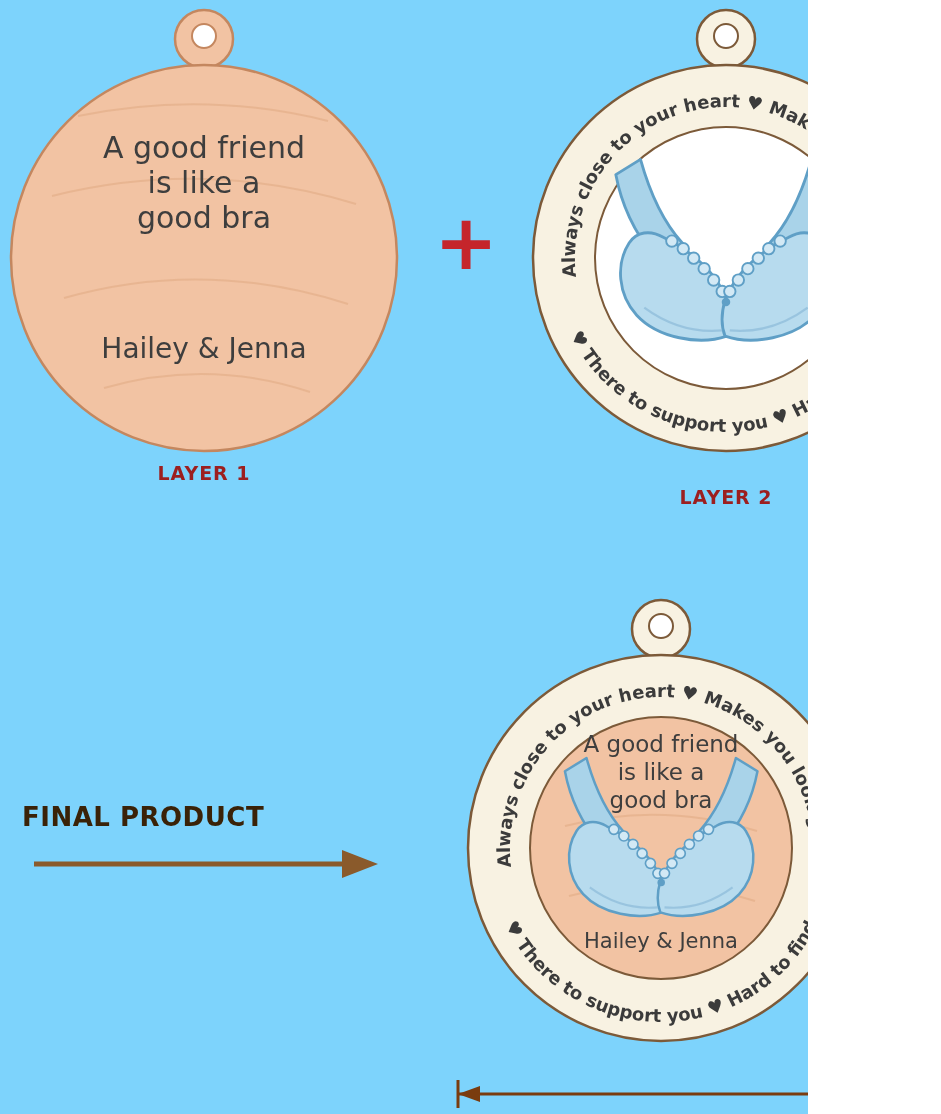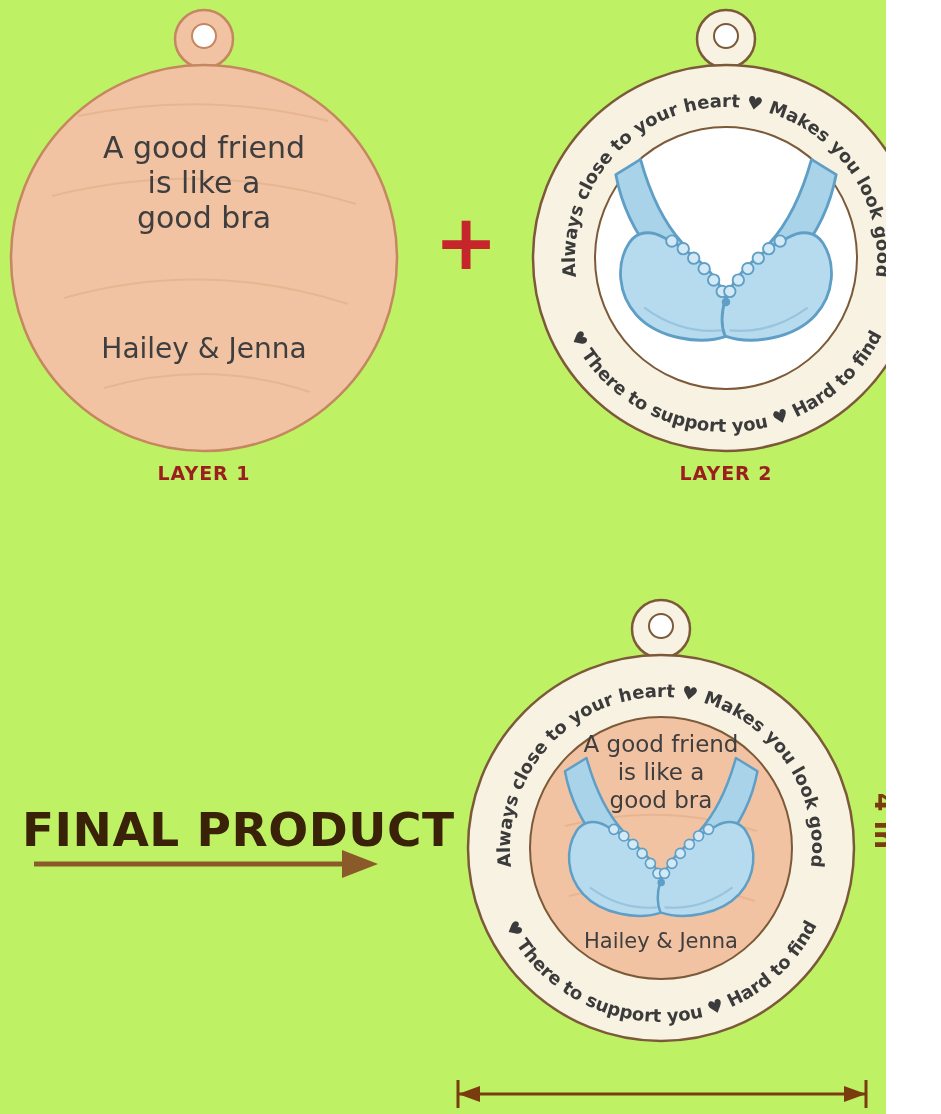--- a/index.html
+++ b/index.html
@@ -1,17 +1,17 @@
 <!DOCTYPE html>
 <html><head>
 <meta charset="utf-8">
 <style>
   html,body{margin:0;padding:0;background:#ffffff;}
   .canvas{
-    position:relative;width:886px;height:1114px;background:#bef264;
+    position:relative;width:808px;height:1114px;background:#7dd3fc;
     font-family:"DejaVu Sans", sans-serif;overflow:hidden;
   }
   .abs{position:absolute;}
 
   
   .wood{fill:#f2c3a3;stroke:#c4875f;stroke-width:2.5;}
   .wood-hole{fill:#ffffff;stroke:#c4875f;stroke-width:2;}
   .grain{fill:none;stroke:#dca37d;stroke-width:2;opacity:.45;}
   .ring{fill:#f8f2e2;stroke:#7c5a39;stroke-width:2.5;}
   .ring-hole{fill:#ffffff;stroke:#7c5a39;stroke-width:2;}
@@ -39,21 +39,21 @@
   
   .layer-label{
     width:392px;text-align:center;font-size:19px;font-weight:700;
     letter-spacing:1px;color:#9c1f1f;
   }
   .plus{
     width:72px;text-align:center;font-size:76px;font-weight:700;color:#c5252b;
     line-height:90px;
   }
   .final-label{
-    font-size:47px;font-weight:800;letter-spacing:.5px;color:#3a2208;
+    font-size:26px;font-weight:800;letter-spacing:.5px;color:#3a2208;
   }
 
   
   .dim-stroke{stroke:#7a3c0f;stroke-width:3;}
   .dim-fill{fill:#7a3c0f;}
   .dim-label{
     font-size:27px;font-weight:700;color:#7a3c0f;text-align:center;
   }
   .dim-label-v{
     width:60px;height:30px;line-height:30px;transform:rotate(90deg);
@@ -128,21 +128,21 @@
       <text class="arc-text">
         <textPath href="#l2-arc-top" startOffset="50%">Always close to your heart ♥ Makes you look good</textPath>
       </text>
       <text class="arc-text">
         <textPath href="#l2-arc-bottom" startOffset="50%">♥ There to support you ♥ Hard to find</textPath>
       </text>
     </svg>
   </div>
 
   <div class="abs layer-label" style="left:8px;top:462px;">LAYER 1</div>
-  <div class="abs layer-label" style="left:530px;top:462px;">LAYER 2</div>
+  <div class="abs layer-label" style="left:530px;top:486px;">LAYER 2</div>
 
   <div class="abs final-label" style="left:22px;top:802px;">FINAL PRODUCT</div>
   <svg class="abs" style="left:30px;top:846px;" viewBox="0 0 350 36" width="350" height="36">
     <line class="arrow-stroke" x1="4" y1="18" x2="312" y2="18"></line>
     <polygon class="arrow-fill" points="312,4 348,18 312,32"></polygon>
   </svg>
 
   <div class="abs" style="left:465px;top:596px;width:392px;height:450px;">
     <svg viewBox="0 0 392 450" width="392" height="450">
       <circle class="ring" cx="196" cy="33" r="29"></circle>

